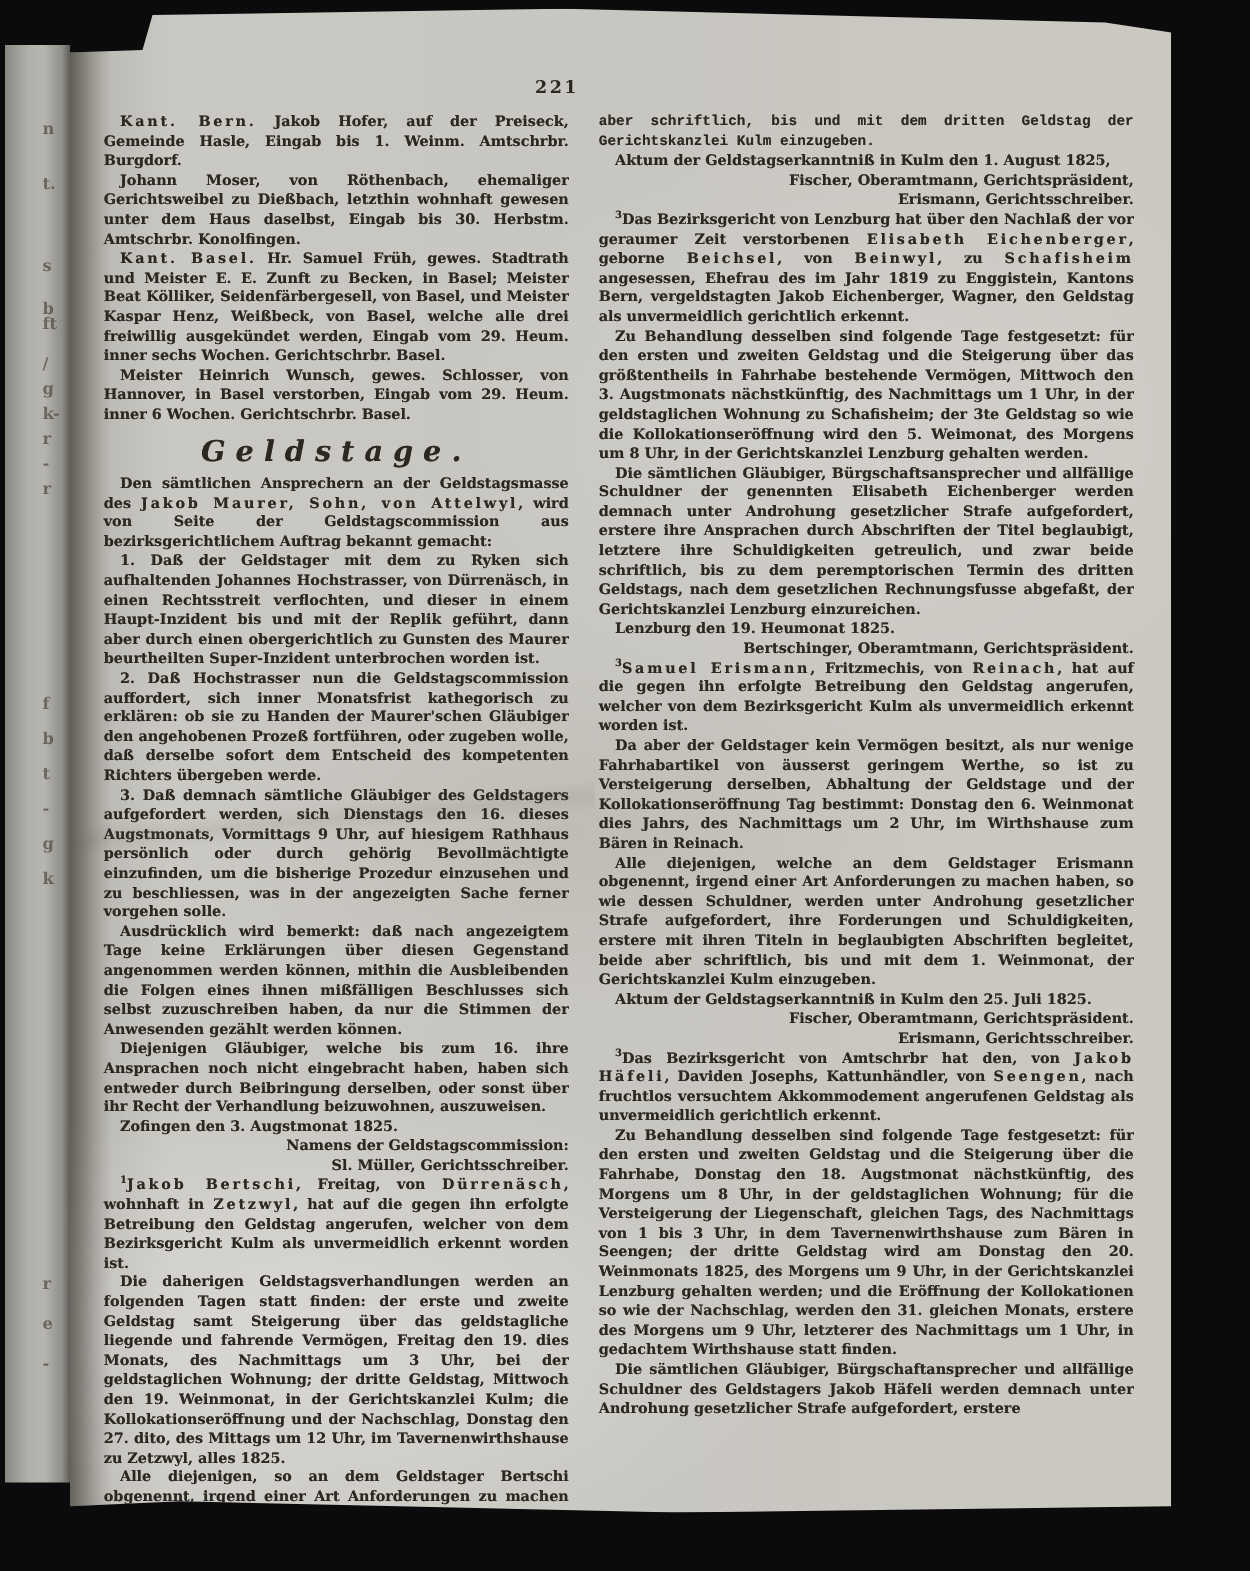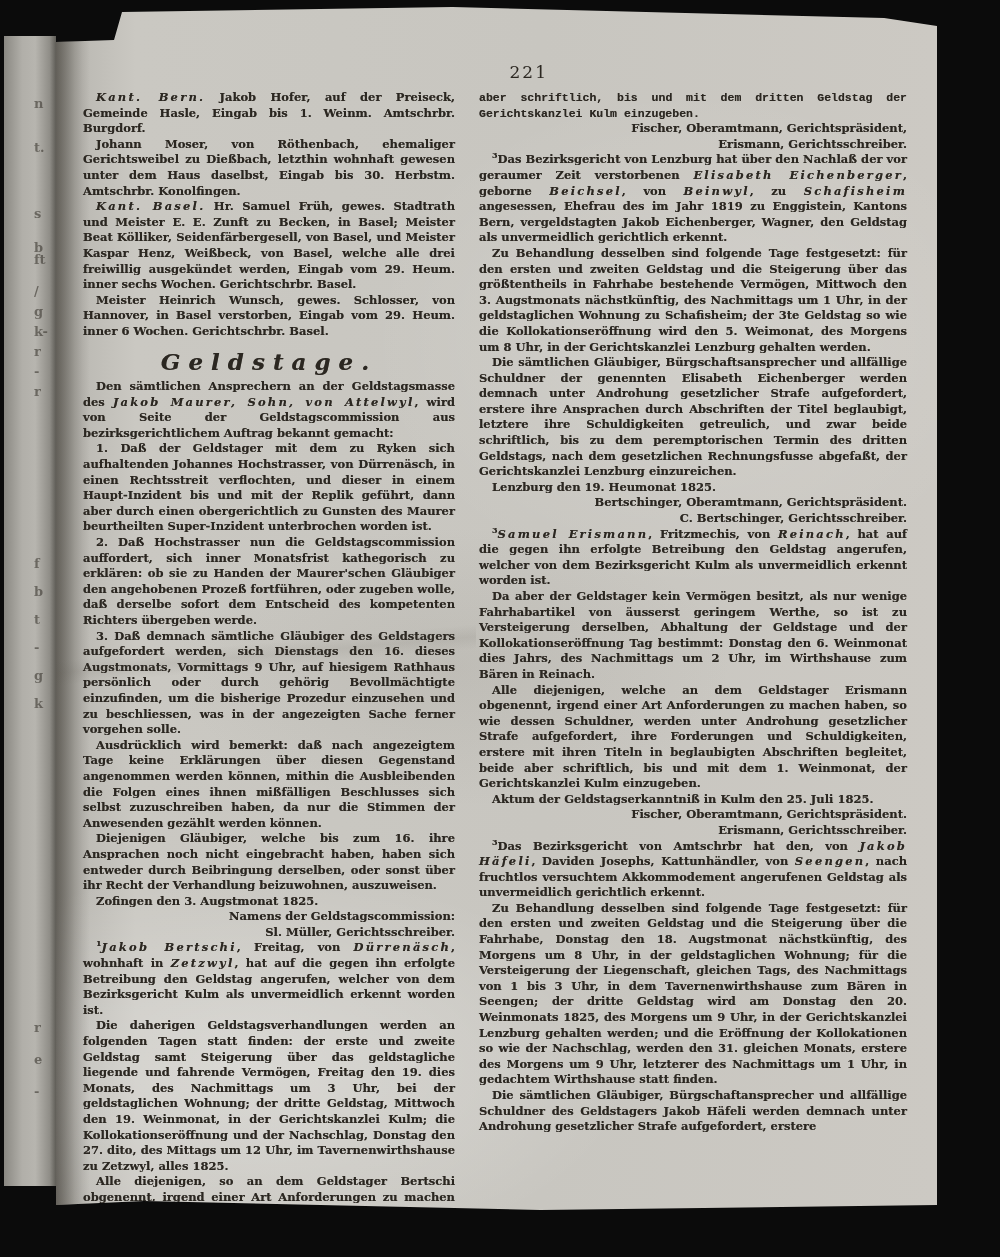--- a/index.html
+++ b/index.html
@@ -33,39 +33,39 @@
   }
   .paper::before{ 
     content:"";position:absolute;left:0;top:0;bottom:0;width:34px;
     background:linear-gradient(90deg,rgba(52,48,42,.55),rgba(52,48,42,.18) 55%,transparent);
   }
   .paper::after{ 
     content:"";position:absolute;left:0;top:610px;width:420px;height:90px;
     background:linear-gradient(175deg,transparent 40%,rgba(90,86,78,.10) 50%,transparent 60%);
   }
   .page-number{
-    position:absolute;left:372px;top:62px;width:120px;text-align:right;
-    font-size:17px;font-weight:normal;letter-spacing:2px;color:#2b2721;
+    position:absolute;left:372px;top:62px;width:120px;text-align:left;
+    font-size:14px;font-weight:bold;letter-spacing:2px;color:#2b2721;
   }
   .content{
     position:absolute;left:27px;top:90px;right:30px;
     display:flex;gap:24px;
     color:#2b2721;
   }
   .col{font-size:11.5px;line-height:15.6px;font-weight:bold;}
   .col-left{width:372px;flex:none;}
   .col-right{flex:1;min-width:0;}
   .para{margin:0;text-align:justify;text-indent:13px;text-shadow:0 0 .5px rgba(43,39,33,.55);}
   .para.noindent{text-indent:0;font-family:Liberation Mono, monospace;}
   .para.center{text-align:right;text-indent:0;padding-left:70px;}
   .para.heading{
     text-align:center;text-indent:0;padding-left:0;
     font-size:23px;letter-spacing:8px;margin:14px 0 10px;font-style:italic;
   }
-  .sperr{letter-spacing:2.2px;font-style:italic;}
+  .sperr{letter-spacing:2.2px;}
   .sup{vertical-align:super;font-size:8px;line-height:0;letter-spacing:0;}
 </style>
 </head>
 <body style="background: rgb(11, 11, 11);">
 
 <div class="facing-edge">
     <span style="top: 60px;">n</span>
     <span style="top: 104px;">t.</span>
     <span style="top: 170px;">s</span>
     <span style="top: 204px;">b</span>
@@ -104,28 +104,28 @@
         <p class="para indent"><span>Diejenigen Gläubiger, welche bis zum 16. ihre Ansprachen noch nicht eingebracht haben, haben sich entweder durch Beibringung derselben, oder sonst über ihr Recht der Verhandlung beizuwohnen, auszuweisen.</span></p>
         <p class="para indent"><span>Zofingen den 3. Augstmonat 1825.</span></p>
         <p class="para center"><span>Namens der Geldstagscommission:</span></p>
         <p class="para center"><span>Sl. Müller, Gerichtsschreiber.</span></p>
         <p class="para indent"><span class="sup">1</span><span class="sperr">Jakob Bertschi</span><span>, Freitag, von </span><span class="sperr">Dürrenäsch</span><span>, wohnhaft in </span><span class="sperr">Zetzwyl</span><span>, hat auf die gegen ihn erfolgte Betreibung den Geldstag angerufen, welcher von dem Bezirksgericht Kulm als unvermeidlich erkennt worden ist.</span></p>
         <p class="para indent"><span>Die daherigen Geldstagsverhandlungen werden an folgenden Tagen statt finden: der erste und zweite Geldstag samt Steigerung über das geldstagliche liegende und fahrende Vermögen, Freitag den 19. dies Monats, des Nachmittags um 3 Uhr, bei der geldstaglichen Wohnung; der dritte Geldstag, Mittwoch den 19. Weinmonat, in der Gerichtskanzlei Kulm; die Kollokationseröffnung und der Nachschlag, Donstag den 27. dito, des Mittags um 12 Uhr, im Tavernenwirthshause zu Zetzwyl, alles 1825.</span></p>
         <p class="para indent"><span>Alle diejenigen, so an dem Geldstager Bertschi obgenennt, irgend einer Art Anforderungen zu machen haben, so wie dessen Schuldner, werden unter Androhung gesetzlicher Strafe aufgefordert, ihre Forderungen und Schuldigkeiten, erstere mit ihren Titeln in beglaubigten Abschriften begleitet, beide</span></p>
       </div>
     <div class="col col-right">
         <p class="para noindent"><span>aber schriftlich, bis und mit dem dritten Geldstag der Gerichtskanzlei Kulm einzugeben.</span></p>
+        <p class="para indent"><span>Aktum der Geldstagserkanntniß in Kulm den 1. August 1825,</span></p>
         <p class="para center"><span>Fischer, Oberamtmann, Gerichtspräsident,</span></p>
         <p class="para center"><span>Erismann, Gerichtsschreiber.</span></p>
         <p class="para indent"><span class="sup">3</span><span>Das Bezirksgericht von Lenzburg hat über den Nachlaß der vor geraumer Zeit verstorbenen </span><span class="sperr">Elisabeth Eichenberger</span><span>, geborne </span><span class="sperr">Beichsel</span><span>, von </span><span class="sperr">Beinwyl</span><span>, zu </span><span class="sperr">Schafisheim</span><span> angesessen, Ehefrau des im Jahr 1819 zu Enggistein, Kantons Bern, vergeldstagten Jakob Eichenberger, Wagner, den Geldstag als unvermeidlich gerichtlich erkennt.</span></p>
         <p class="para indent"><span>Zu Behandlung desselben sind folgende Tage festgesetzt: für den ersten und zweiten Geldstag und die Steigerung über das größtentheils in Fahrhabe bestehende Vermögen, Mittwoch den 3. Augstmonats nächstkünftig, des Nachmittags um 1 Uhr, in der geldstaglichen Wohnung zu Schafisheim; der 3te Geldstag so wie die Kollokationseröffnung wird den 5. Weimonat, des Morgens um 8 Uhr, in der Gerichtskanzlei Lenzburg gehalten werden.</span></p>
         <p class="para indent"><span>Die sämtlichen Gläubiger, Bürgschaftsansprecher und allfällige Schuldner der genennten Elisabeth Eichenberger werden demnach unter Androhung gesetzlicher Strafe aufgefordert, erstere ihre Ansprachen durch Abschriften der Titel beglaubigt, letztere ihre Schuldigkeiten getreulich, und zwar beide schriftlich, bis zu dem peremptorischen Termin des dritten Geldstags, nach dem gesetzlichen Rechnungsfusse abgefaßt, der Gerichtskanzlei Lenzburg einzureichen.</span></p>
         <p class="para indent"><span>Lenzburg den 19. Heumonat 1825.</span></p>
         <p class="para center"><span>Bertschinger, Oberamtmann, Gerichtspräsident.</span></p>
-        <p class="para center"><span>C. Bertschinger, Gerichtsschreiber.</span></p>
         <p class="para indent"><span class="sup">3</span><span class="sperr">Samuel Erismann</span><span>, Fritzmechis, von </span><span class="sperr">Reinach</span><span>, hat auf die gegen ihn erfolgte Betreibung den Geldstag angerufen, welcher von dem Bezirksgericht Kulm als unvermeidlich erkennt worden ist.</span></p>
         <p class="para indent"><span>Da aber der Geldstager kein Vermögen besitzt, als nur wenige Fahrhabartikel von äusserst geringem Werthe, so ist zu Versteigerung derselben, Abhaltung der Geldstage und der Kollokationseröffnung Tag bestimmt: Donstag den 6. Weinmonat dies Jahrs, des Nachmittags um 2 Uhr, im Wirthshause zum Bären in Reinach.</span></p>
         <p class="para indent"><span>Alle diejenigen, welche an dem Geldstager Erismann obgenennt, irgend einer Art Anforderungen zu machen haben, so wie dessen Schuldner, werden unter Androhung gesetzlicher Strafe aufgefordert, ihre Forderungen und Schuldigkeiten, erstere mit ihren Titeln in beglaubigten Abschriften begleitet, beide aber schriftlich, bis und mit dem 1. Weinmonat, der Gerichtskanzlei Kulm einzugeben.</span></p>
         <p class="para indent"><span>Aktum der Geldstagserkanntniß in Kulm den 25. Juli 1825.</span></p>
         <p class="para center"><span>Fischer, Oberamtmann, Gerichtspräsident.</span></p>
         <p class="para center"><span>Erismann, Gerichtsschreiber.</span></p>
         <p class="para indent"><span class="sup">3</span><span>Das Bezirksgericht von Amtschrbr hat den, von </span><span class="sperr">Jakob Häfeli</span><span>, Daviden Josephs, Kattunhändler, von </span><span class="sperr">Seengen</span><span>, nach fruchtlos versuchtem Akkommodement angerufenen Geldstag als unvermeidlich gerichtlich erkennt.</span></p>
         <p class="para indent"><span>Zu Behandlung desselben sind folgende Tage festgesetzt: für den ersten und zweiten Geldstag und die Steigerung über die Fahrhabe, Donstag den 18. Augstmonat nächstkünftig, des Morgens um 8 Uhr, in der geldstaglichen Wohnung; für die Versteigerung der Liegenschaft, gleichen Tags, des Nachmittags von 1 bis 3 Uhr, in dem Tavernenwirthshause zum Bären in Seengen; der dritte Geldstag wird am Donstag den 20. Weinmonats 1825, des Morgens um 9 Uhr, in der Gerichtskanzlei Lenzburg gehalten werden; und die Eröffnung der Kollokationen so wie der Nachschlag, werden den 31. gleichen Monats, erstere des Morgens um 9 Uhr, letzterer des Nachmittags um 1 Uhr, in gedachtem Wirthshause statt finden.</span></p>
         <p class="para indent"><span>Die sämtlichen Gläubiger, Bürgschaftansprecher und allfällige Schuldner des Geldstagers Jakob Häfeli werden demnach unter Androhung gesetzlicher Strafe aufgefordert, erstere</span></p>
       </div>

